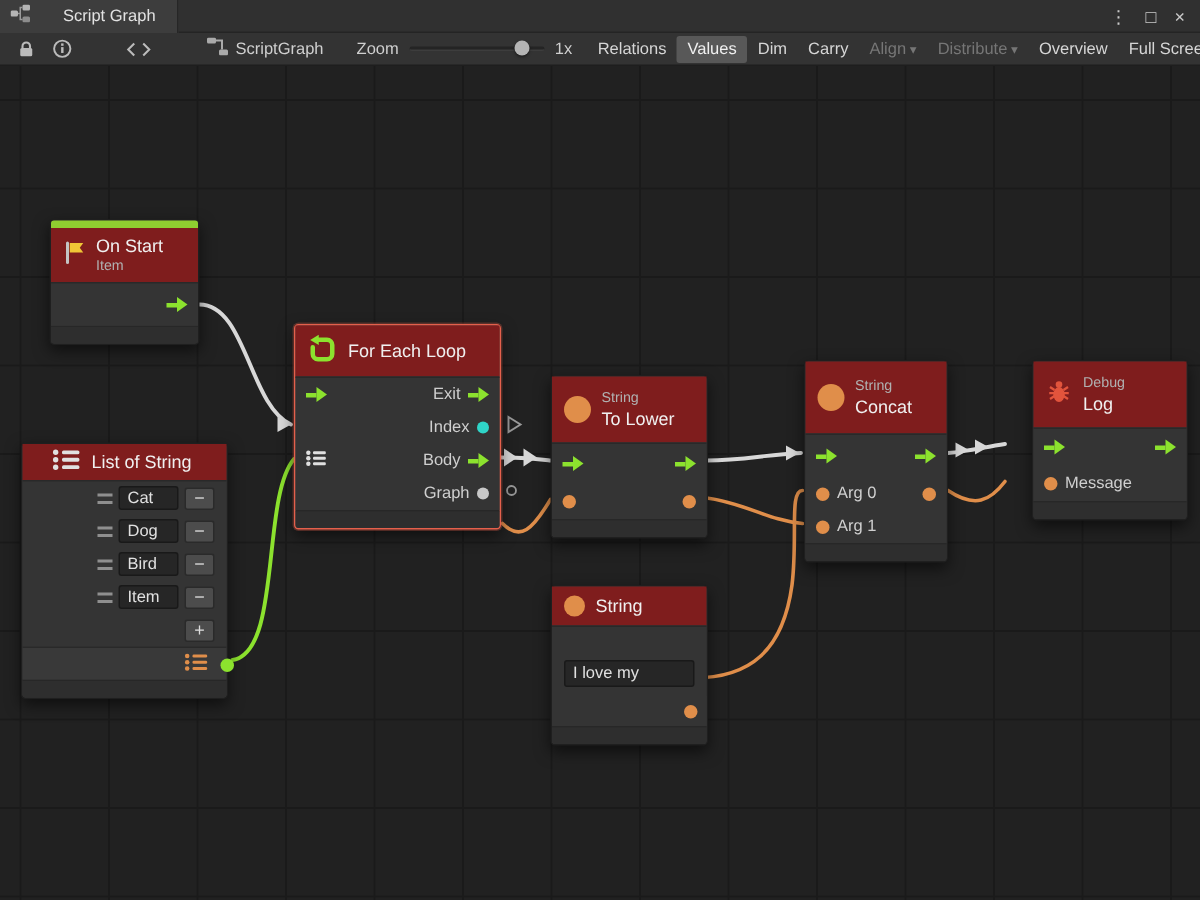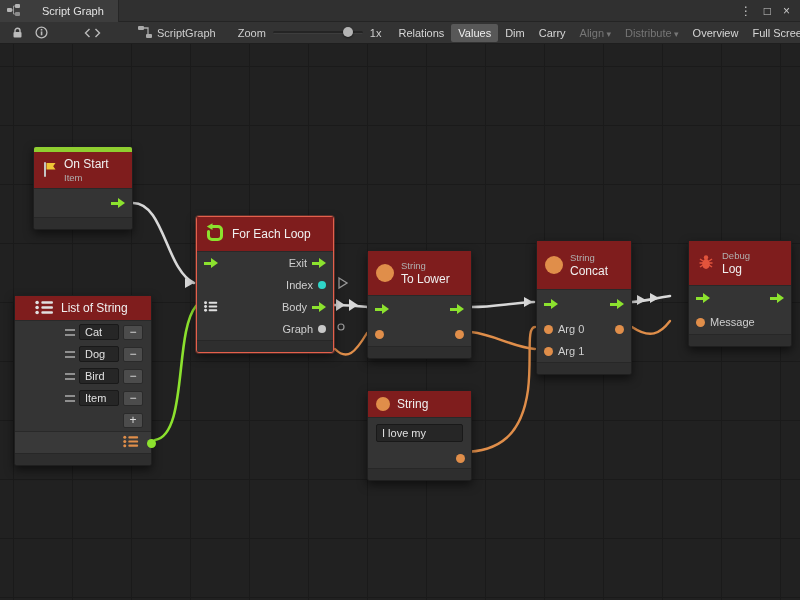--- a/index.html
+++ b/index.html
@@ -330,21 +330,21 @@
       </div>
     </div>
     <div class="nfoot"></div>
   </div>
 
   <div class="node" style="left:367px;top:346px;width:105px">
     <div class="nhead" style="height:26px;padding:0 8px">
       <span class="circle-icon small"></span>
       <span class="ntitle">String</span>
     </div>
-    <div class="nbody" style="padding-top:4px">
+    <div class="nbody" style="padding-top:20px">
       <div class="litfield">I love my</div>
       <div class="lit-outrow">
         <span class="dot"></span>
       </div>
     </div>
     <div class="nfoot"></div>
   </div>
 
   <div class="node" style="left:536px;top:196px;width:96px">
     <div class="nhead" style="height:48px">

